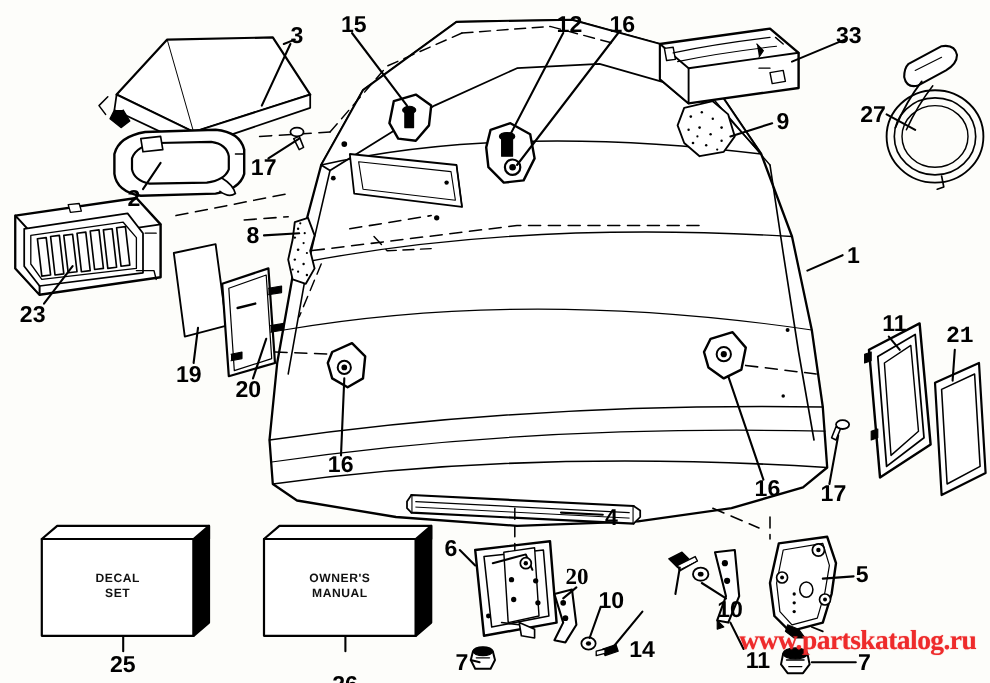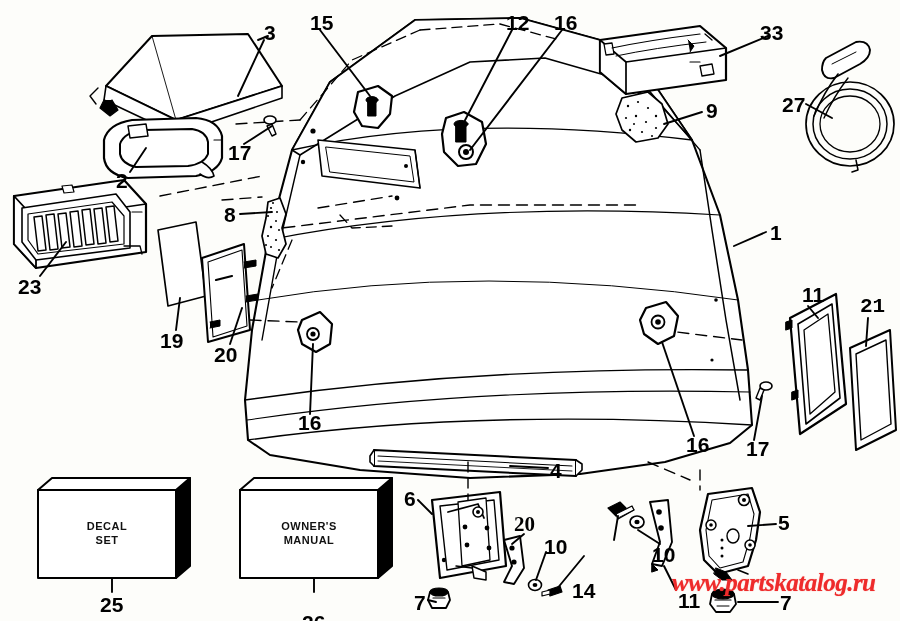--- a/index.html
+++ b/index.html
@@ -31,21 +31,20 @@
     color:#111;
     text-align:center;
     line-height:1.25;
     letter-spacing:0.5px;
     white-space:pre;
   }
   #watermark{
     position:absolute;
     left:672px; top:569px;
     font-family:"Liberation Serif", serif;
-    font-style:italic;
     font-weight:bold;
     font-size:25px;
     color:#ee2b2b;
     letter-spacing:-0.5px;
     white-space:nowrap;
     text-shadow:0 0 1px rgba(238,43,43,.6);
   }
 </style>
 </head>
 <body>

